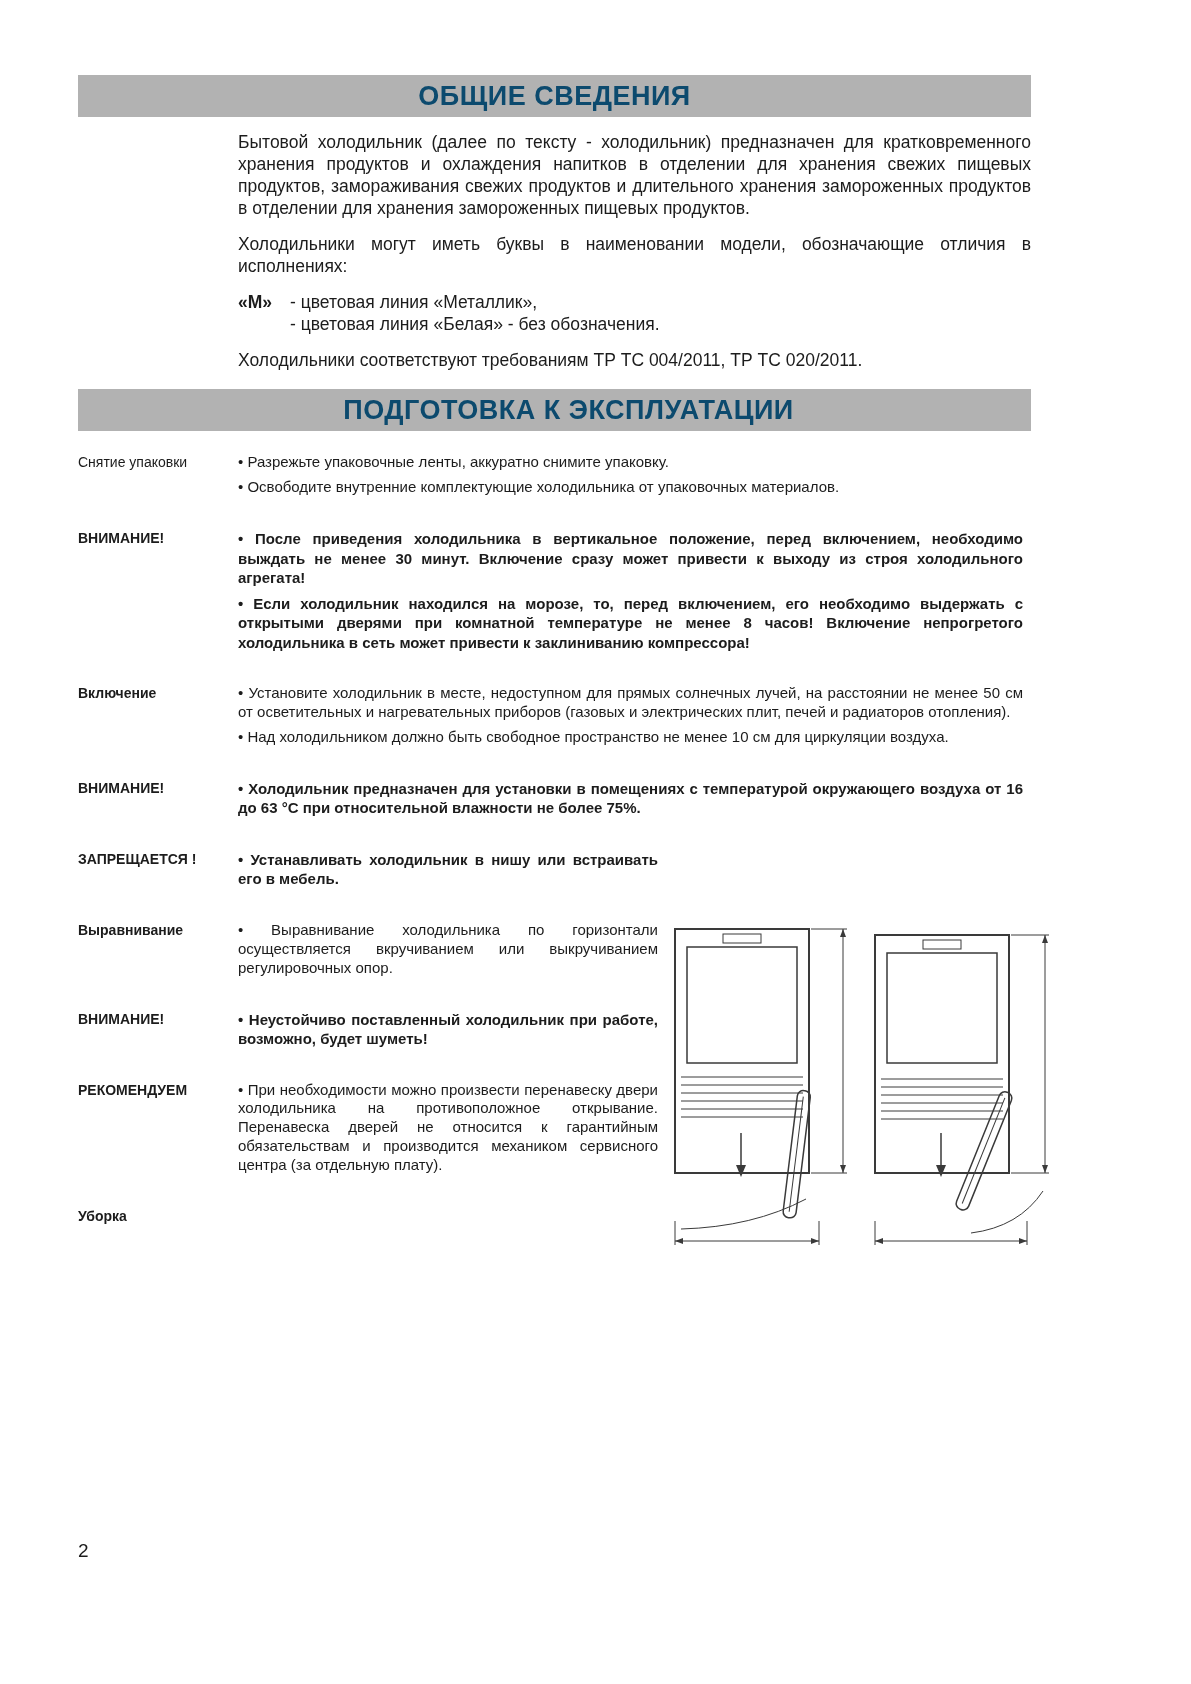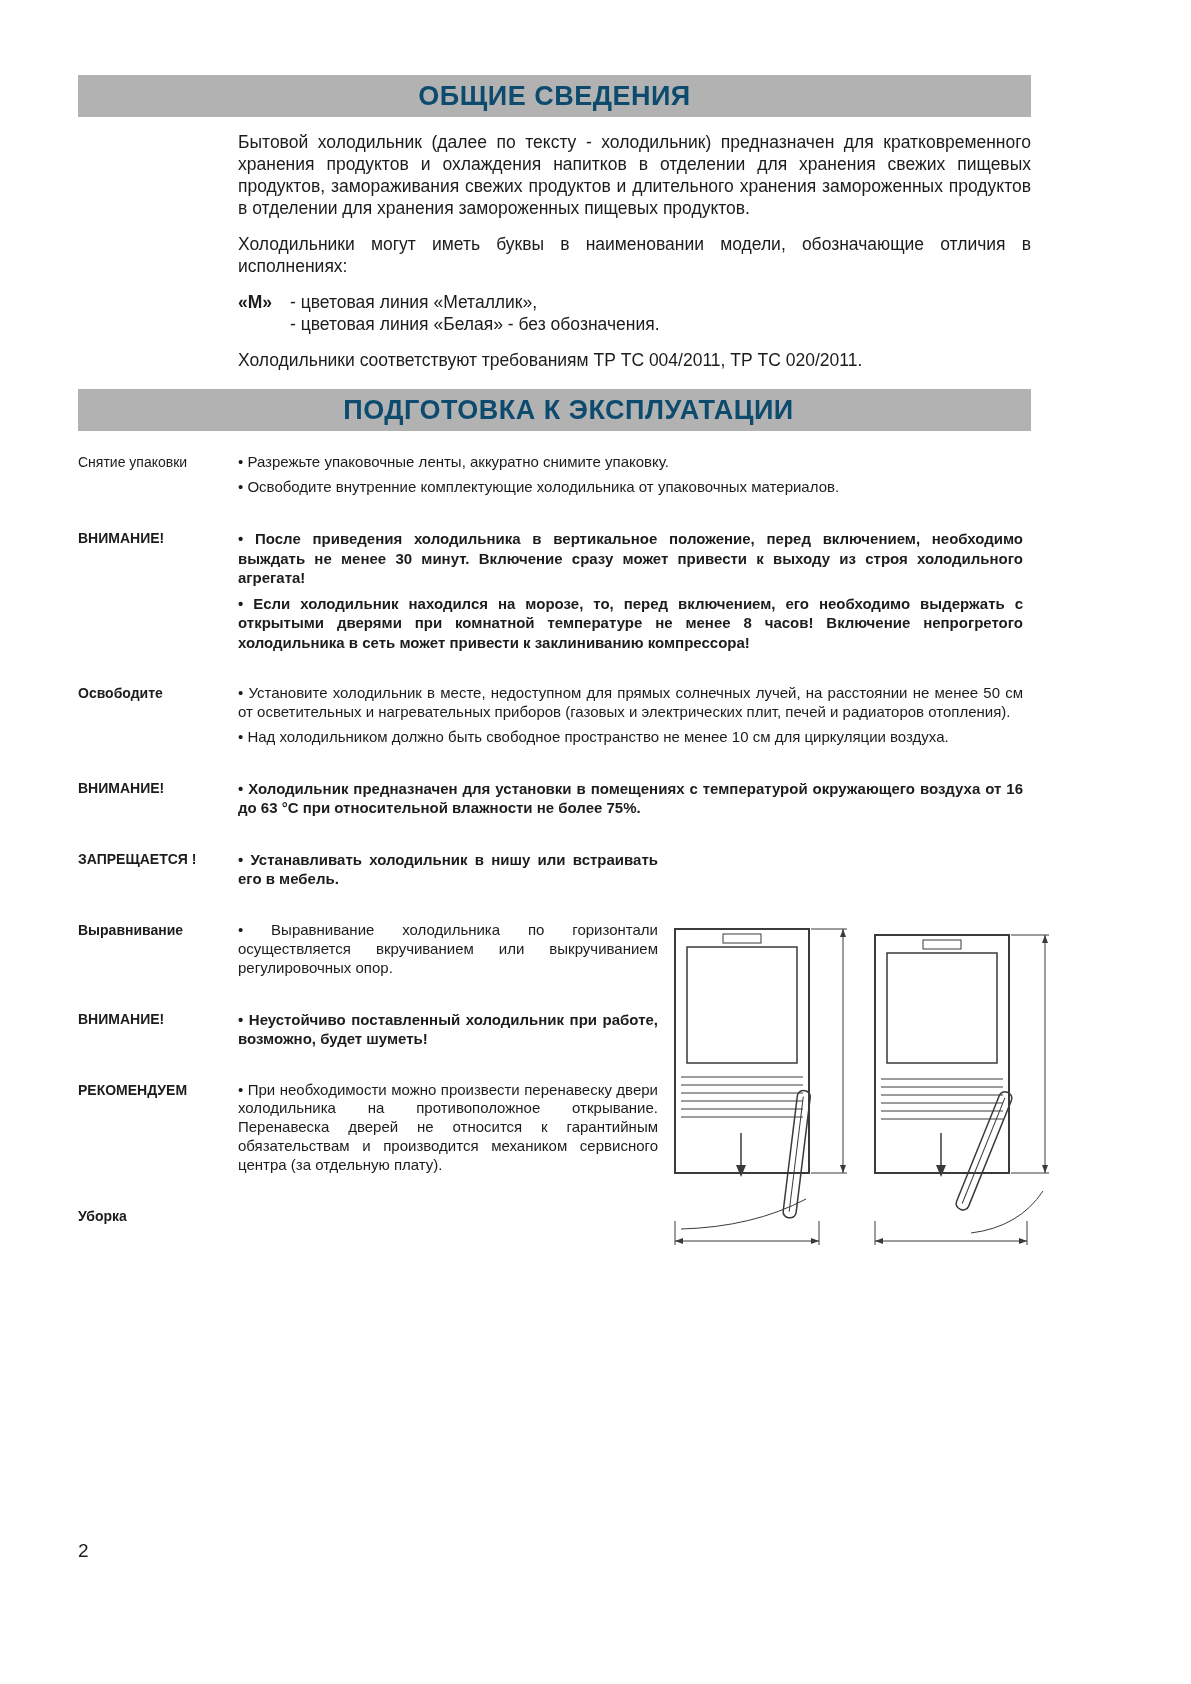--- a/index.html
+++ b/index.html
@@ -110,21 +110,21 @@
 
       <div class="row boldtext">
         <div class="label">ВНИМАНИЕ!</div>
         <div class="rtext">
           <p>• После приведения холодильника в вертикальное положение, перед включением, необходимо выждать не менее 30 минут. Включение сразу может привести к выходу из строя холодильного агрегата!</p>
           <p>• Если холодильник находился на морозе, то, перед включением, его необходимо выдержать с открытыми дверями при комнатной температуре не менее 8 часов! Включение непрогретого холодильника в сеть может привести к заклиниванию компрессора!</p>
         </div>
       </div>
 
       <div class="row">
-        <div class="label">Освободите</div>
+        <div class="label">Включение</div>
         <div class="rtext">
           <p>• Установите холодильник в месте, недоступном для прямых солнечных лучей, на расстоянии не менее 50 см от осветительных и нагревательных приборов (газовых и электрических плит, печей и радиаторов отопления).</p>
           <p>• Над холодильником должно быть свободное пространство не менее 10 см для циркуляции воздуха.</p>
         </div>
       </div>
 
       <div class="row boldtext">
         <div class="label">ВНИМАНИЕ!</div>
         <div class="rtext">
           <p>• Холодильник предназначен для установки в помещениях с температурой окружающего воздуха от 16 до 63 °С при относительной влажности не более 75%.</p>

